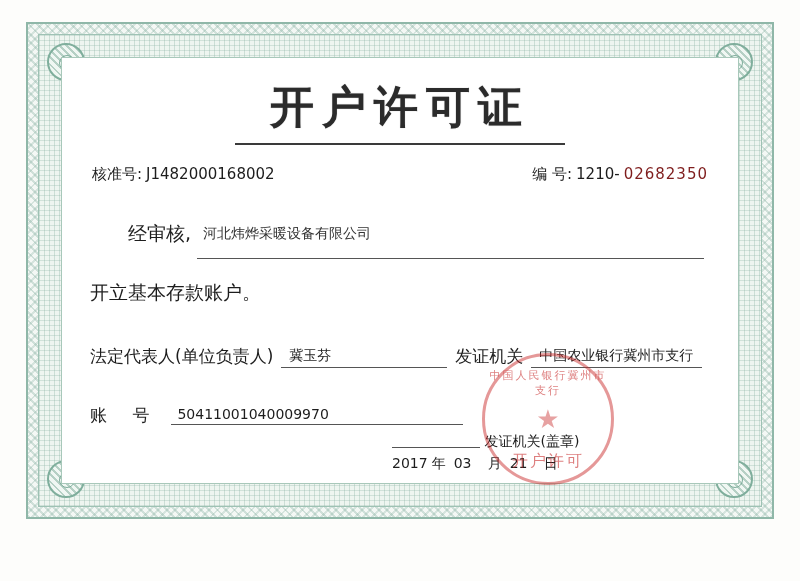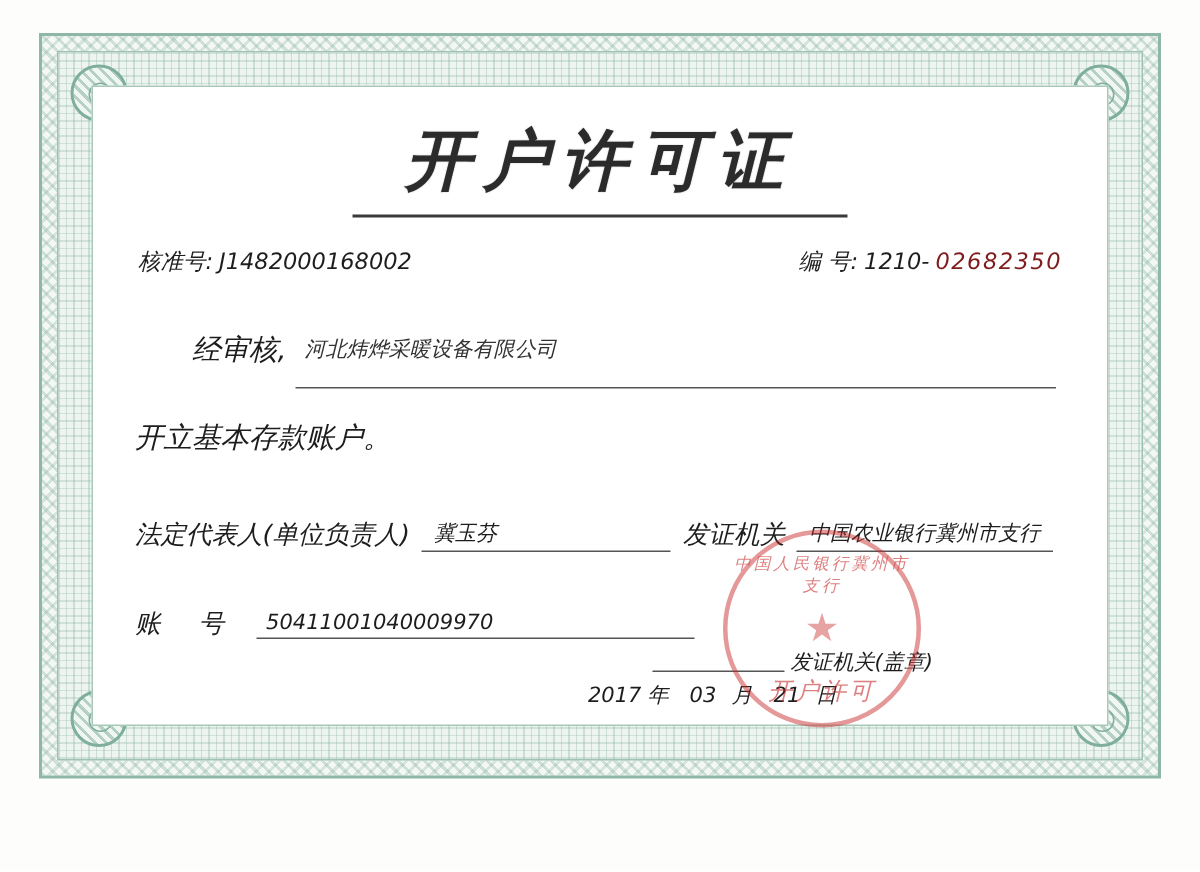--- a/index.html
+++ b/index.html
@@ -12,21 +12,20 @@
     height: 581px;
     font-family: "DejaVu Sans", "Liberation Sans", sans-serif;
     overflow: hidden;
   }
 
   .page {
     position: relative;
     width: 800px;
     height: 581px;
     background: #fdfdfb;
-    font-style: italic;
   }
 
   
   .frame-outer {
     position: absolute;
     left: 26px;
     top: 22px;
     right: 26px;
     bottom: 62px;
     border: 2px solid #8fb7a8;
@@ -222,37 +221,36 @@
     position: absolute;
     right: 108px;
     bottom: 18px;
     width: 230px;
     font-size: 14px;
     color: #1d1d1d;
   }
   .issuer-line {
     white-space: nowrap;
     margin-bottom: 4px;
-    text-align: right;
   }
   .issuer-blank {
     display: inline-block;
     border-bottom: 1px solid #555;
     width: 88px;
     height: 14px;
     vertical-align: -2px;
   }
   .date-line {
     display: flex;
     align-items: baseline;
     gap: 2px;
     font-size: 14px;
     white-space: nowrap;
   }
-  .date-val { min-width: 30px; text-align: center; }
+  .date-val { min-width: 30px; }
   .date-val.yr { min-width: 34px; }
   .date-unit { margin: 0 6px 0 2px; }
 
   
   .seal {
     position: absolute;
     right: 116px;
     bottom: 6px;
     width: 126px;
     height: 126px;

